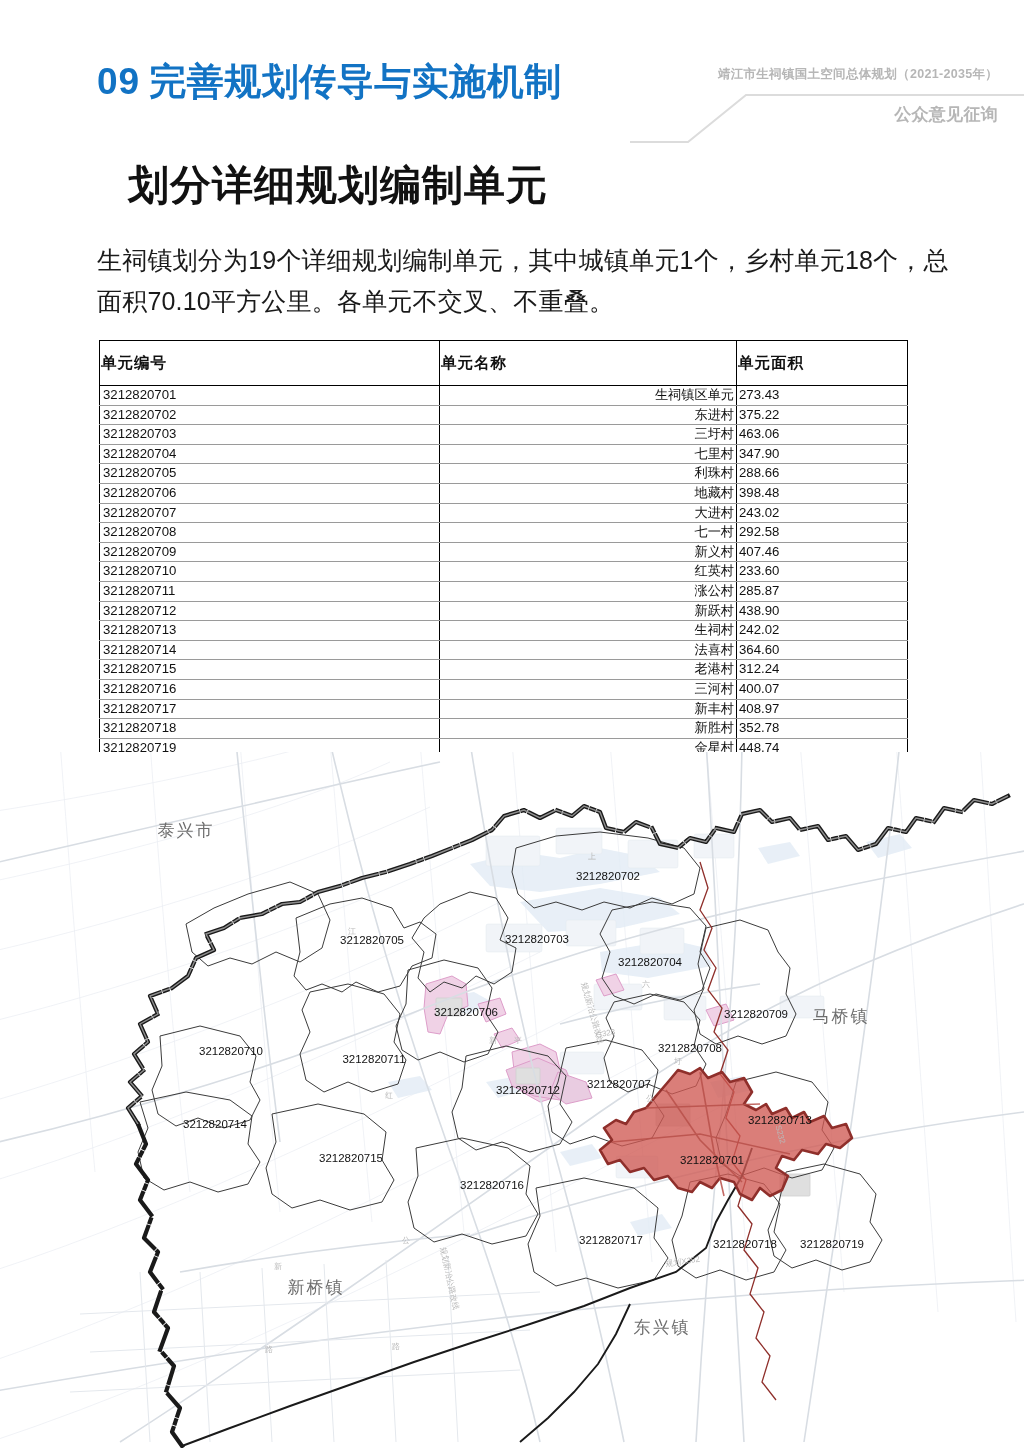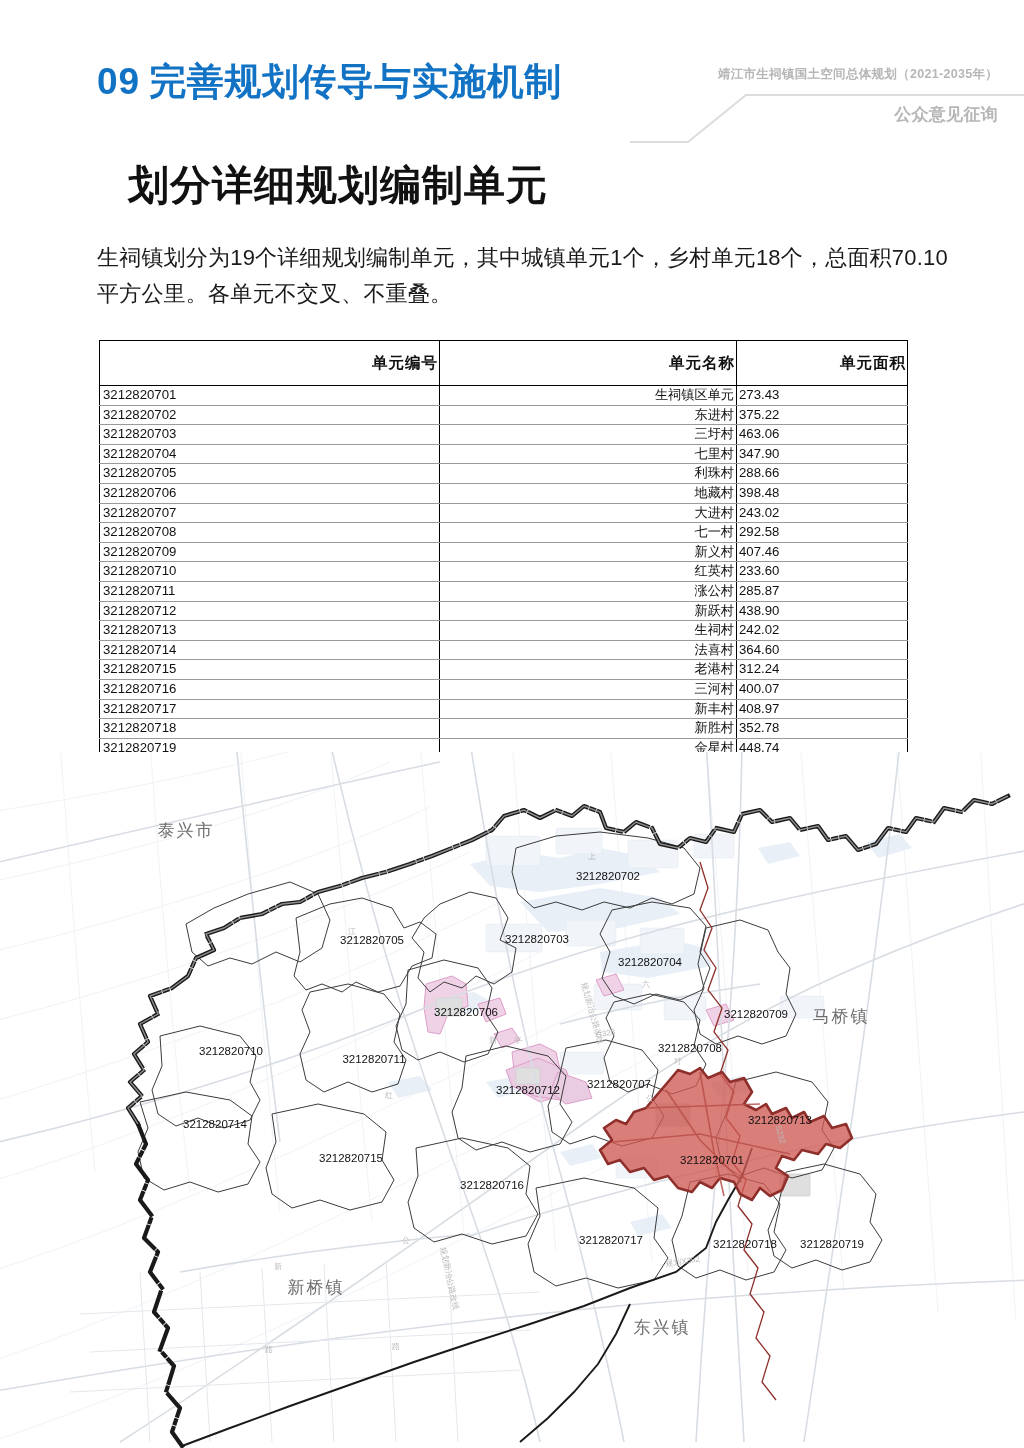--- a/index.html
+++ b/index.html
@@ -81,21 +81,21 @@
     font-weight: bold;
     color: #111;
     letter-spacing: 1px;
     margin-left: 40px;
   }
   .body-text {
     position: absolute;
     left: 97px;
     top: 240px;
     width: 860px;
-    font-size: 22px;
+    font-size: 25px;
     line-height: 1.62;
     color: #1a1a1a;
     letter-spacing: 0.2px;
   }
 
   
   .unit-table {
     position: absolute;
     left: 99px;
     top: 340px;
@@ -105,21 +105,21 @@
     font-size: 13px;
   }
   .unit-table col.c1 { width: 340px; }
   .unit-table col.c2 { width: 297px; }
   .unit-table col.c3 { width: 171px; }
   .unit-table th {
     border: 1px solid #000;
     height: 42px;
     font-size: 15.5px;
     font-weight: bold;
-    text-align: right;
+    text-align: left;
     vertical-align: middle;
     letter-spacing: 1px;
   }
   .unit-table td {
     border-left: 1px solid #000;
     border-right: 1px solid #000;
     border-bottom: 1px solid #9a9a9a;
     border-top: 0;
     height: 18.6px;
     padding: 0 2px;

